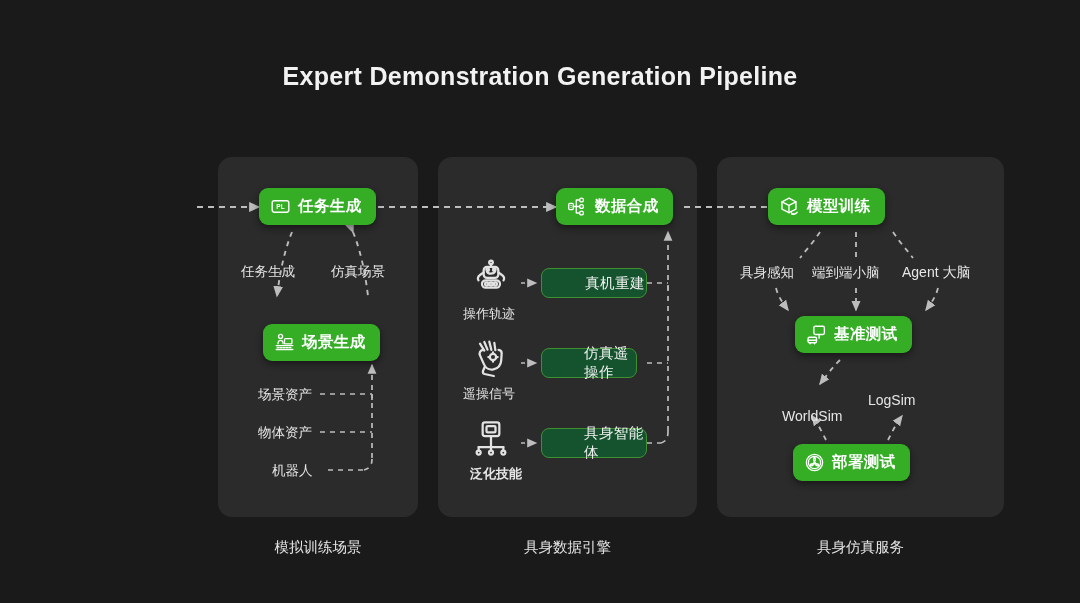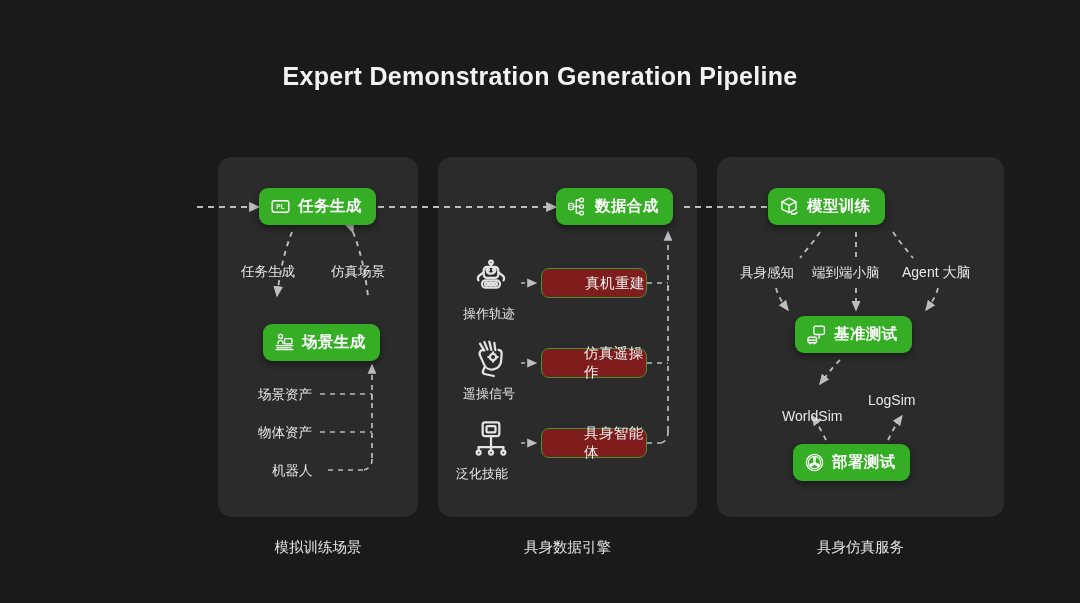--- a/index.html
+++ b/index.html
@@ -43,21 +43,21 @@
     box-shadow:0 3px 7px rgba(0,0,0,.45);
     white-space:nowrap;
   }
   .pill .lbl { font-size:15.5px; font-weight:700; color:#ffffff; letter-spacing:.4px; }
   .pill .ico { width:21px; height:21px; flex:0 0 21px; display:block; }
   .pill .ico svg { width:21px; height:21px; display:block; }
 
   
   .obox {
     position:absolute; display:flex; align-items:center; justify-content:center;
-    background:#7f1d1d; border:1.4px solid #3f8f33; border-radius:8px;
+    background:#14532d; border:1.4px solid #3f8f33; border-radius:8px;
     height:30px; width:104px;padding-left:42px;
   }
   .obox .lbl { font-size:14.5px; color:#f0f0f0; font-weight:400; letter-spacing:.4px; }
 
   
   .tnode {
     position:absolute; font-size:13.5px; color:#e6e6e6;
     white-space:nowrap; font-weight:400;
   }
   .tnode.en { font-size:14px; }
@@ -229,39 +229,39 @@
         <path d="M8 2.4l1.9 4.6"></path>
         <path d="M11 2.2l1.2 4.9"></path>
         <path d="M14 2.9l.6 4.4"></path>
       <path d="M7 7.1c-1.6.5-2.2 1.9-1.6 3.3l2.4 5.4c1 2.3 3.3 3.5 5.7 3 2.6-.5 4.4-2.6 4.6-5.2l.3-4.2c.1-1.3-.7-2.2-1.9-2.3"></path>
       <circle cx="13.2" cy="11.4" r="1.9"></circle>
       <path d="M13.2 9.5v-.9M13.2 14.2v-.9M15.1 11.4h.9M10.4 11.4h.9"></path>
       <path d="M8.2 17.4l-1 2.4c-.3.8.1 1.6.9 1.8l5.6 1.2"></path>
     </svg>
   </div>
   <div class="sico-label" style="left:463px; top:385px;">遥操信号</div>
-  <div class="obox" style="left:541px; top:348px; width:106px;">
+  <div class="obox" style="left:541px; top:348px; width:96px;">
     <span class="lbl">仿真遥操作</span>
   </div>
 
   <div class="sico" style="left:471px; top:418px;">
     <svg viewBox="0 0 24 24" fill="none" stroke="#e3e3e3" stroke-width="1.35" stroke-linecap="round" stroke-linejoin="round">
       <rect x="7" y="2.6" width="10" height="8.2" rx="1.4"></rect>
       <rect x="9.3" y="4.8" width="5.4" height="3.8" rx=".7"></rect>
       <path d="M12 10.8v3"></path>
       <path d="M4.6 17.4h14.8"></path>
       <path d="M12 13.8v3.6"></path>
       <path d="M4.6 17.4v2.1M19.4 17.4v2.1"></path>
       <circle cx="4.6" cy="20.7" r="1.2"></circle>
       <circle cx="12" cy="20.7" r="1.2"></circle>
       <circle cx="19.4" cy="20.7" r="1.2"></circle>
       <path d="M12 17.4v2.1"></path>
     </svg>
   </div>
-  <div class="sico-label" style="left:456px; top:465px;">泛化技能</div>
+  <div class="sico-label" style="left:470px; top:465px;font-weight:bold;">泛化技能</div>
   <div class="obox" style="left:541px; top:428px; width:106px;justify-content:center;">
     <span class="lbl">具身智能体</span>
   </div>
 
   <div class="pill" style="left:744px; top:188px;margin-left:24px;">
     <span class="ico">
       <svg viewBox="0 0 24 24" fill="none" stroke="#ffffff" stroke-width="1.55" stroke-linecap="round" stroke-linejoin="round">
         <path d="M11.4 2.5 3.4 6.6v8.4l8 4.1 8-4.1V6.6z"></path>
         <path d="M3.4 6.6 11.4 10.7 19.4 6.6"></path>
         <path d="M11.4 10.7v8.4"></path>

